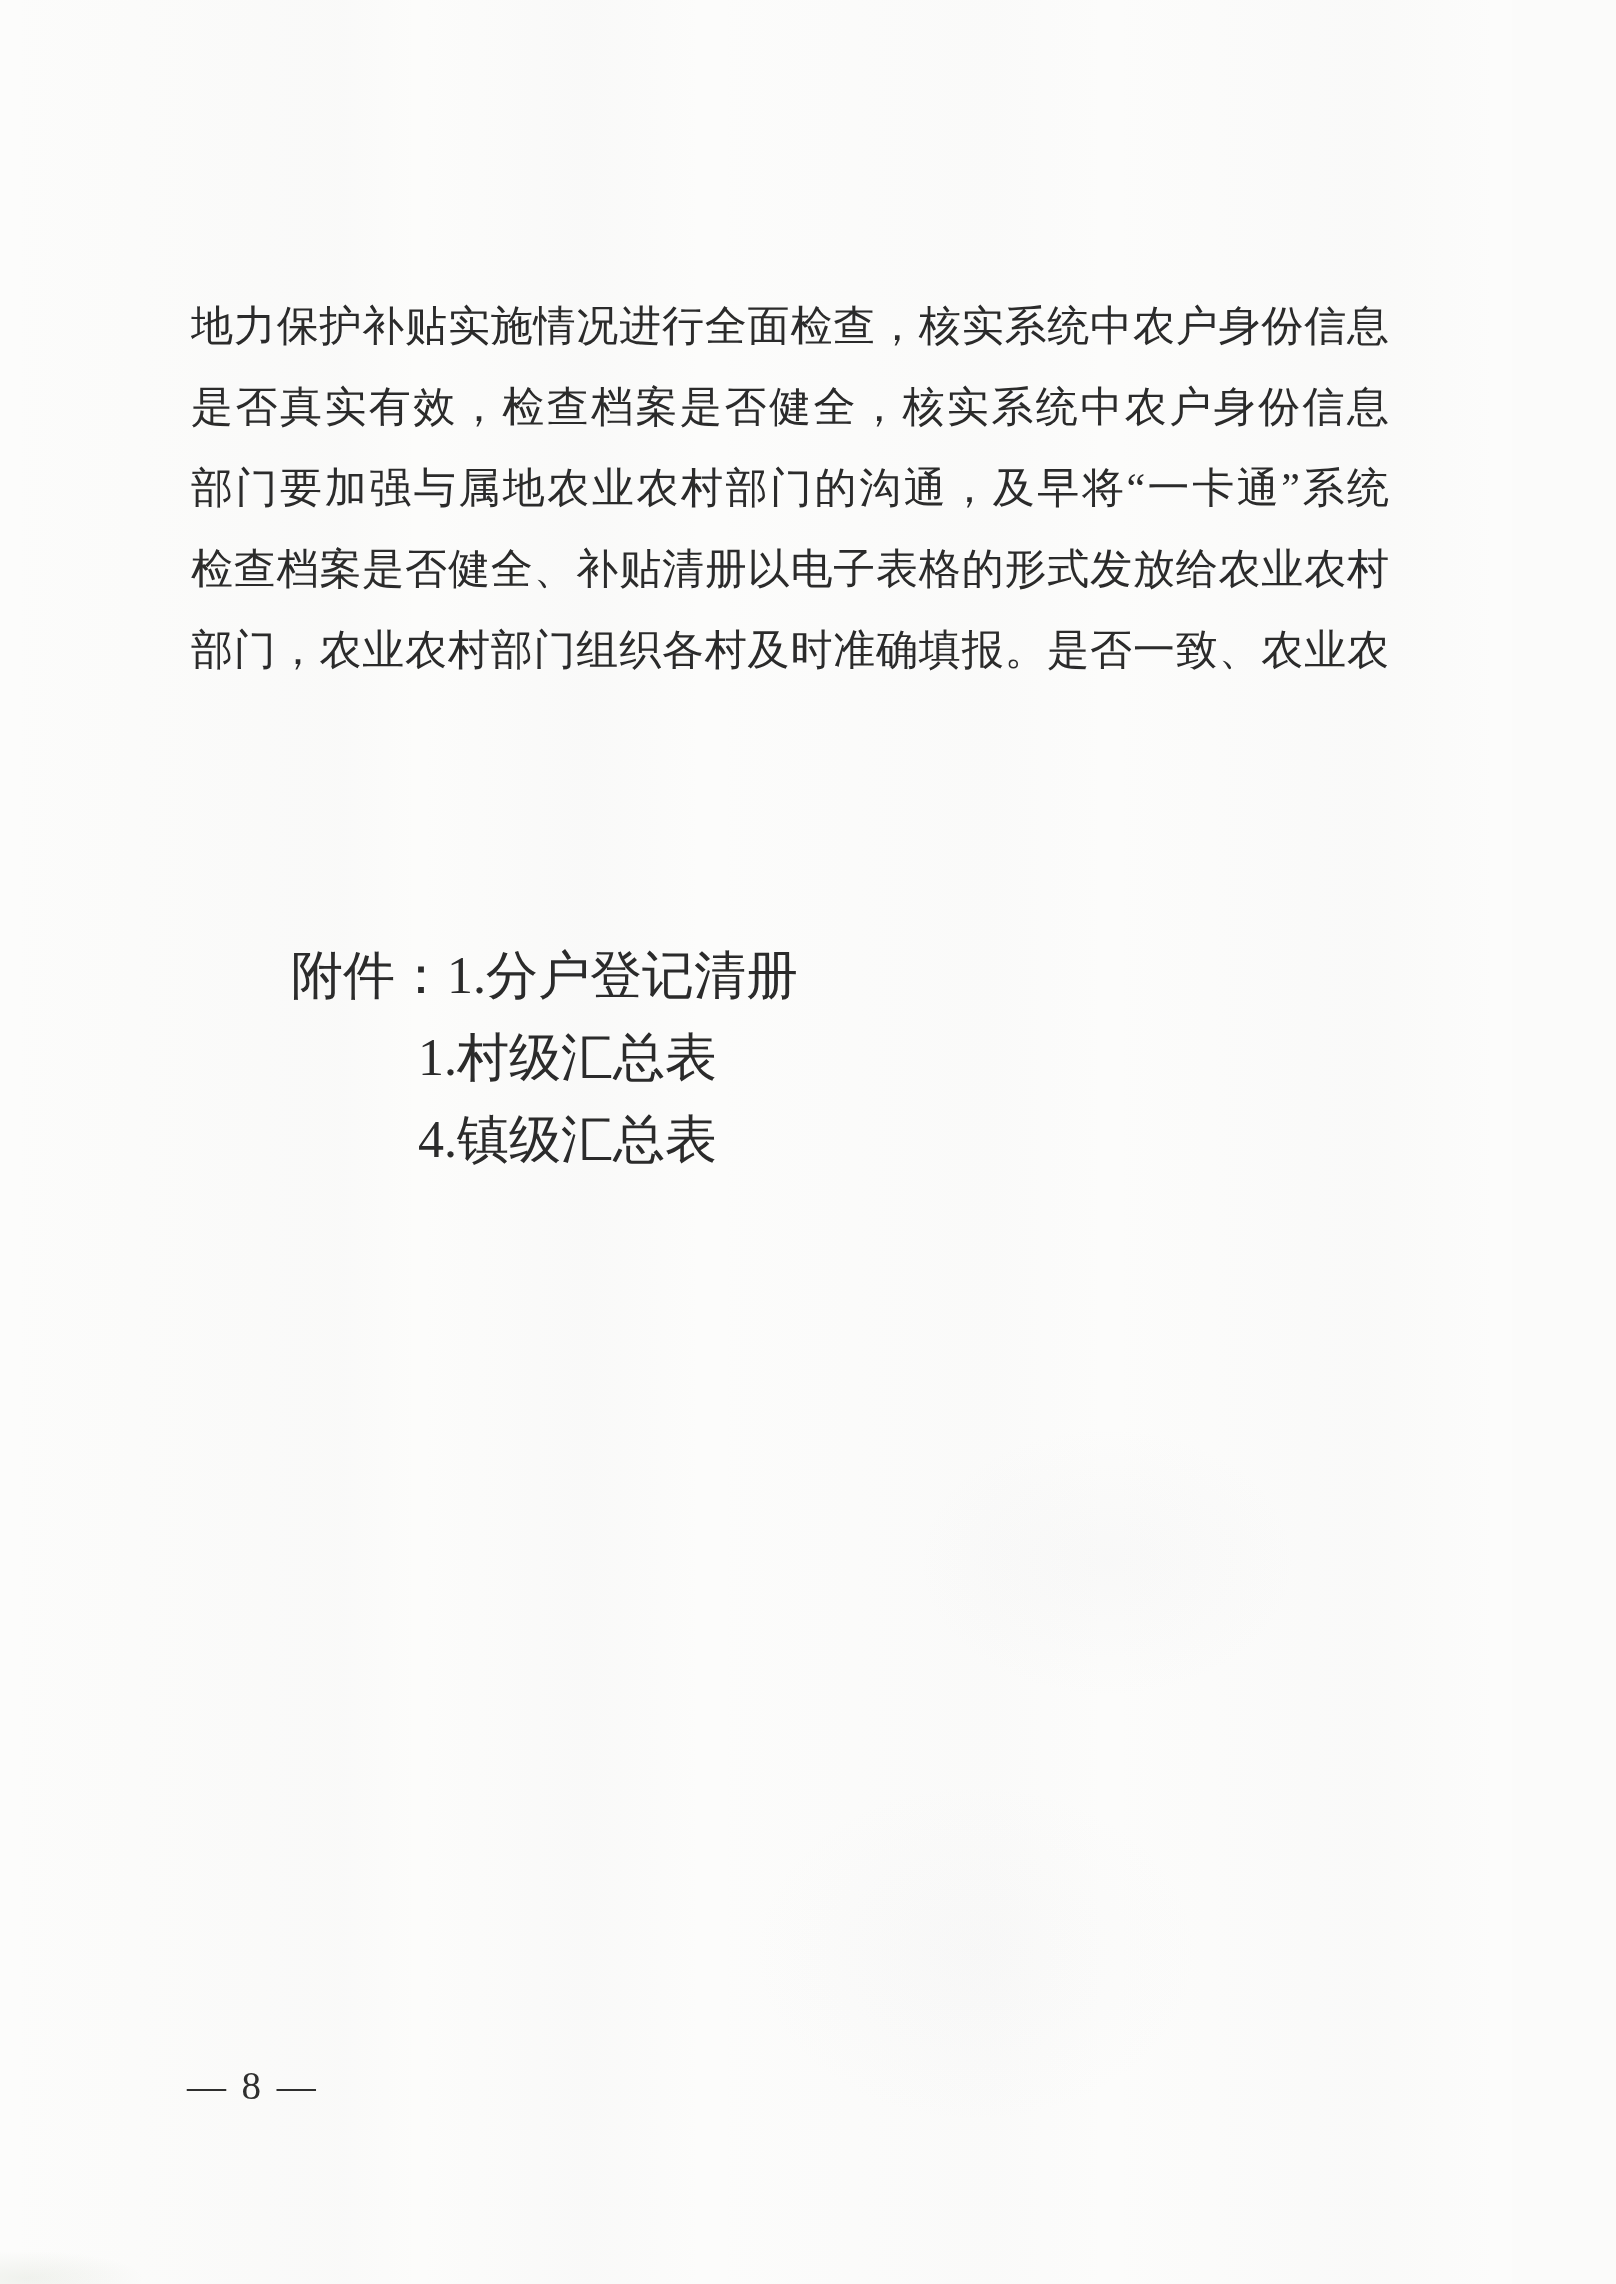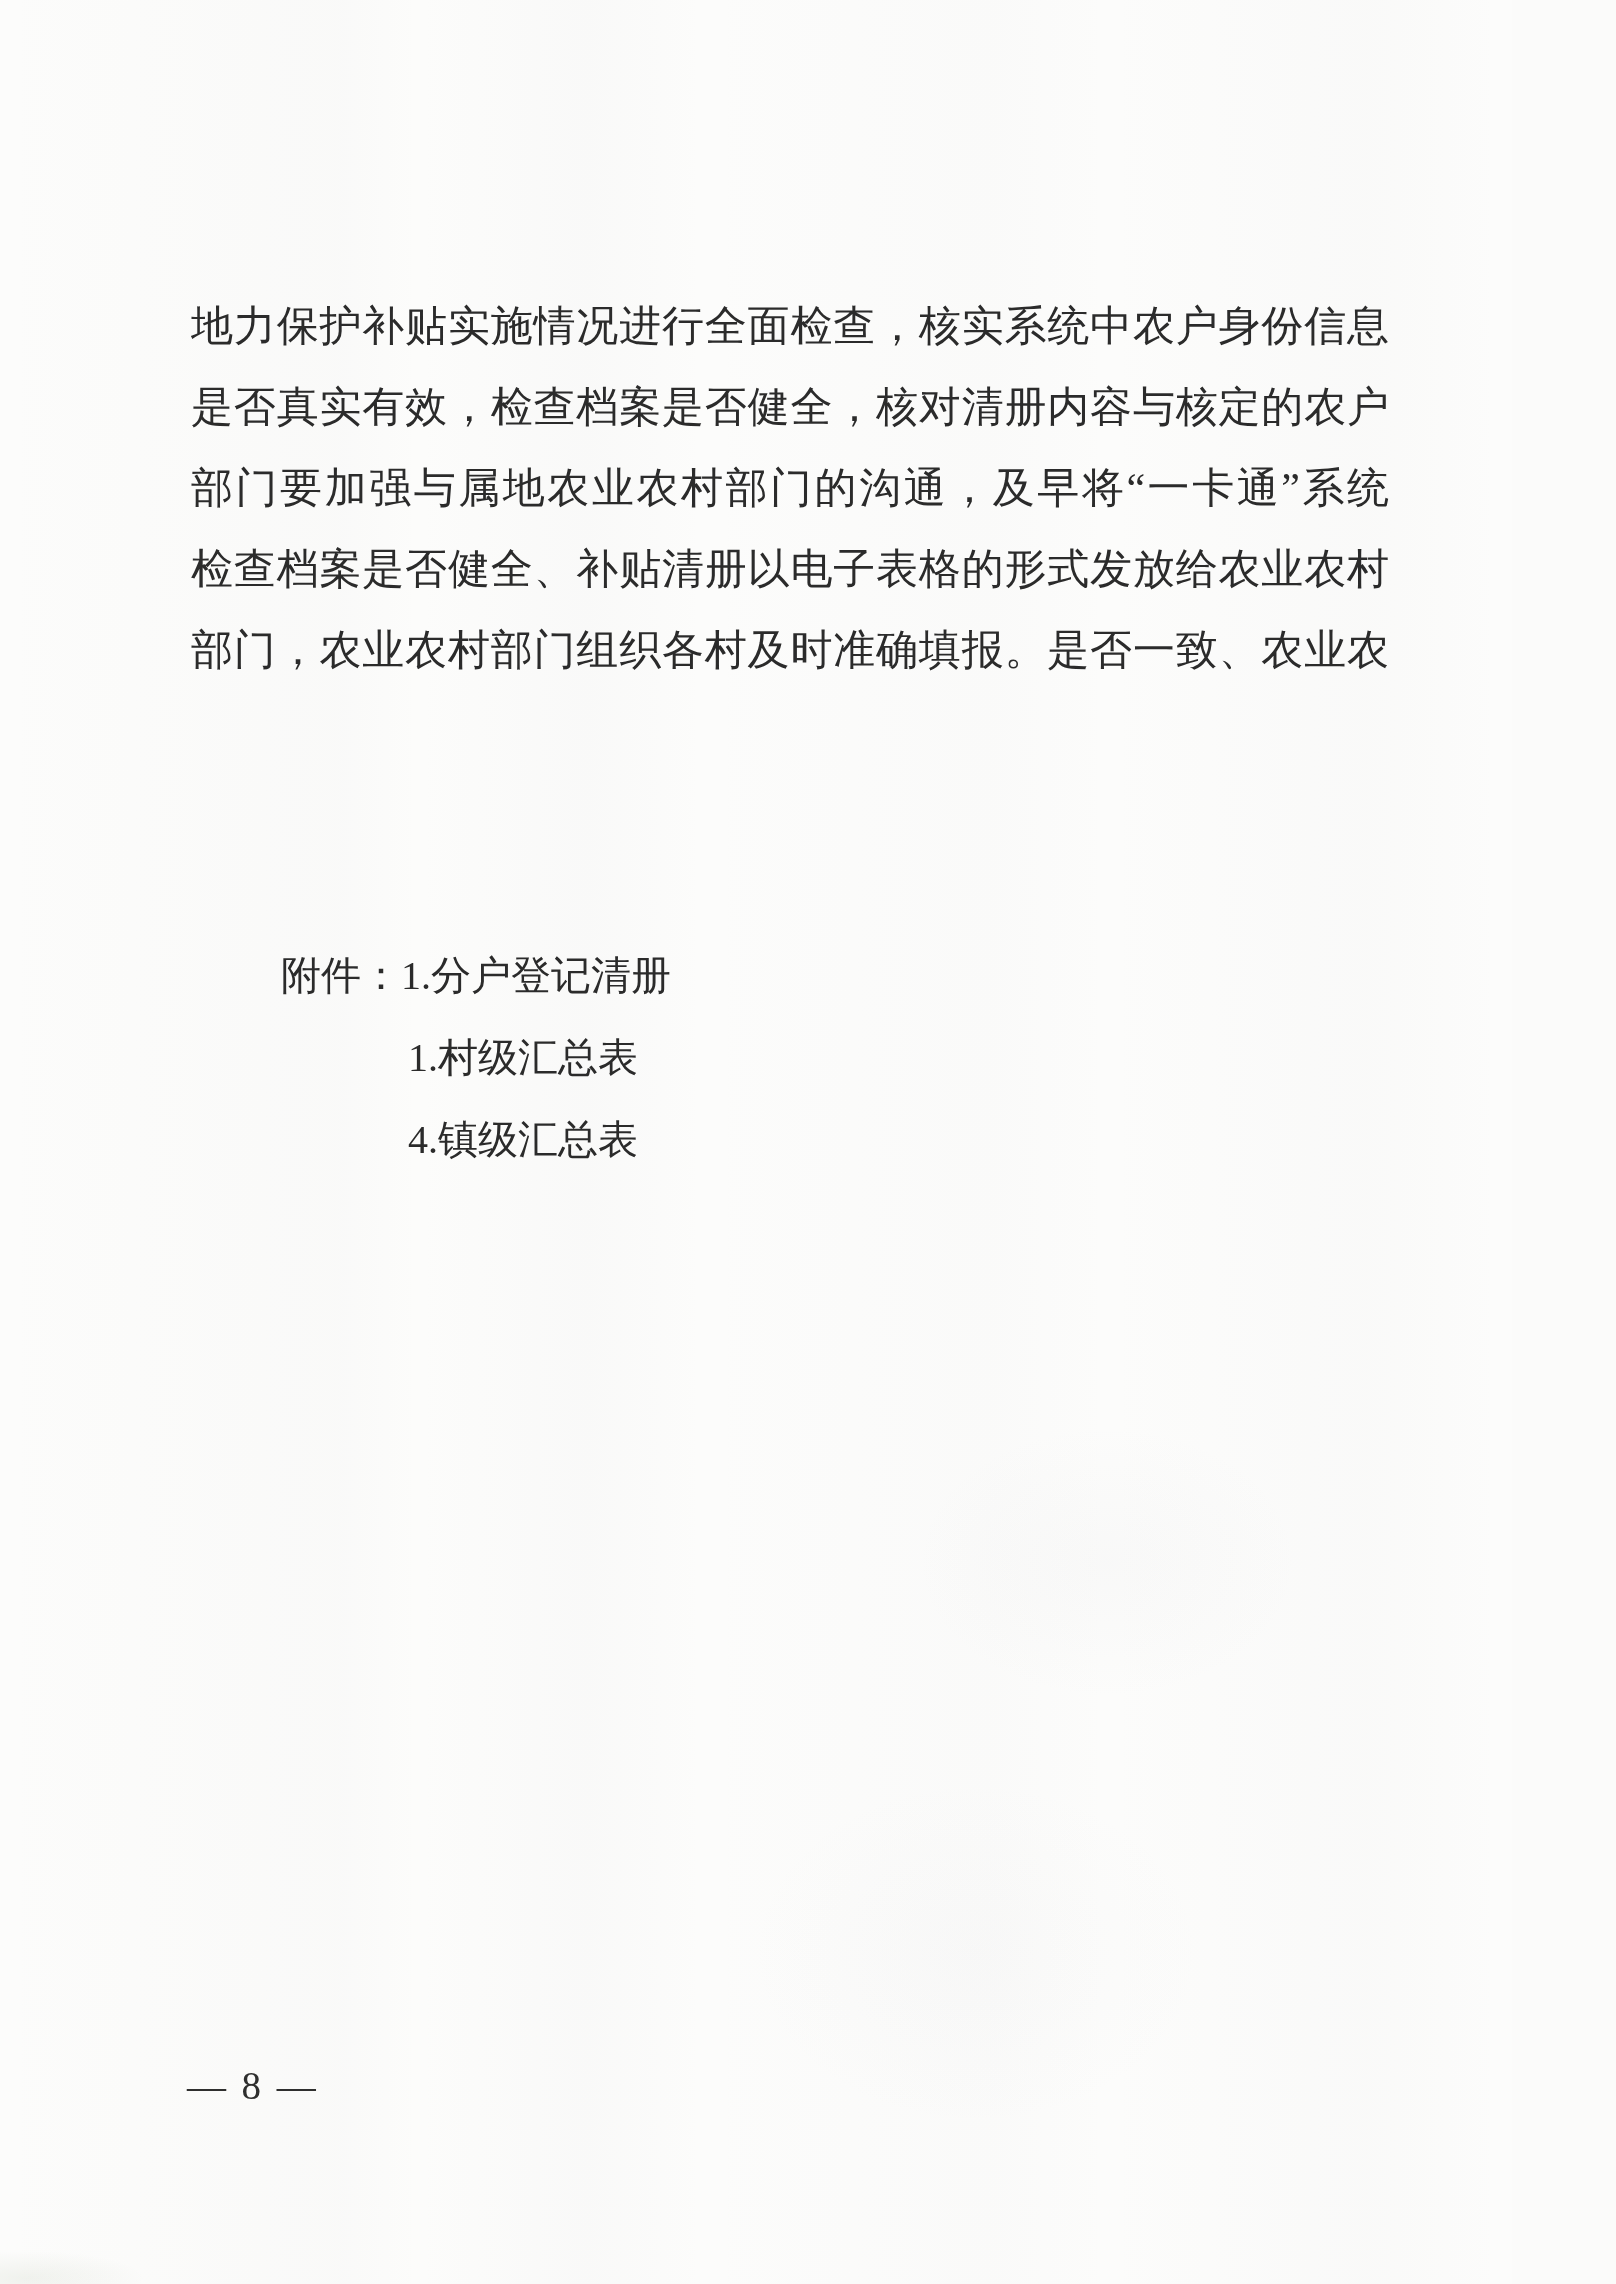--- a/index.html
+++ b/index.html
@@ -43,23 +43,23 @@
   }
   .bline {
     text-align: justify;
     text-justify: inter-character;
   }
   .bline.stretch {
     text-align-last: justify;
   }
   .attachments {
     position: absolute;
-    left: 281px;
+    left: 291px;
     top: 935px;
-    font-size: 40px;
+    font-size: 52px;
     line-height: 82px;
     color: #2b2b2b;
     white-space: nowrap;
   }
   .aline.indent {
     padding-left: 127px;
   }
   .footer {
     position: absolute;
     left: 187px;
@@ -73,21 +73,21 @@
     margin: 0 15.6px;
   }
 </style>
 </head>
 <body>
 
 <div class="page">
 
   <div class="body-text">
     <div class="bline stretch">地力保护补贴实施情况进行全面检查，核实系统中农户身份信息</div>
-    <div class="bline stretch">是否真实有效，检查档案是否健全，核对清册内容与核定的农户</div>
+    <div class="bline stretch">是否真实有效，检查档案是否健全，核实系统中农户身份信息</div>
     <div class="bline stretch">部门要加强与属地农业农村部门的沟通，及早将“一卡通”系统</div>
     <div class="bline stretch">检查档案是否健全、补贴清册以电子表格的形式发放给农业农村</div>
     <div class="bline stretch">部门，农业农村部门组织各村及时准确填报。是否一致、农业农</div>
   </div>
 
   <div class="attachments">
     <div class="aline"><span>附件：</span><span>1.分户登记清册</span></div>
     <div class="aline indent">1.村级汇总表</div>
     <div class="aline indent">4.镇级汇总表</div>
   </div>

